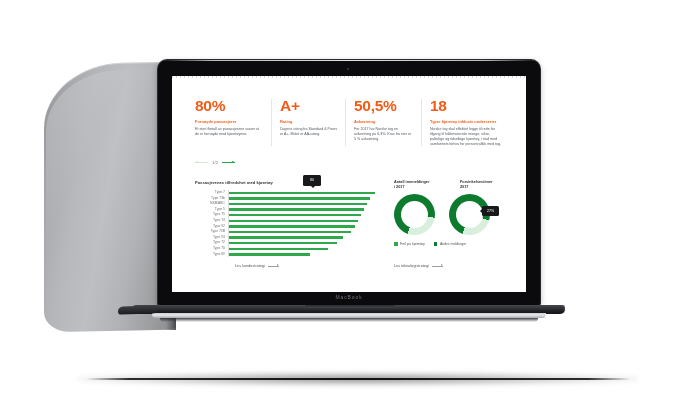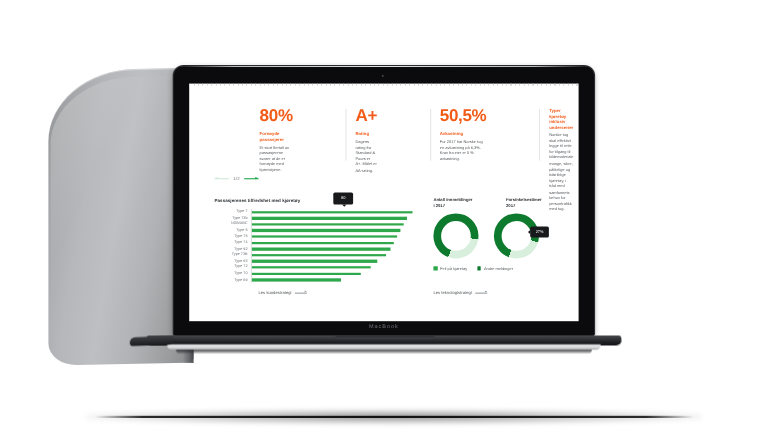--- a/index.html
+++ b/index.html
@@ -139,21 +139,20 @@
     position: absolute;
     left: 23px;
     top: 22px;
     width: 316px;
     display: flex;
   }
   .kpi {
     position: relative;
     padding-right: 7px;
     box-sizing: border-box;
-    margin-left: 41px;
   }
   .kpi + .kpi { padding-left: 9px; }
   .kpi + .kpi::before {
     content: "";
     position: absolute;
     left: 0; top: 1px;
     width: 1px; height: 47px;
     background: #e6e6e6;
   }
   .kpi-w1 { width: 76px; }
@@ -514,20 +513,21 @@
         <div class="kpi-desc">Dagens rating fra Standard &amp; Poors er A+. Målet er AA-rating.</div>
       </div>
 
       <div class="kpi kpi-w3">
         <div class="kpi-value">50,5%</div>
         <div class="kpi-label">Avkastning</div>
         <div class="kpi-desc">For 2017 har Norske tog en avkastning på 6,3%. Krav fra eier er 5 % avkastning.</div>
       </div>
 
       <div class="kpi kpi-w4">
+        <div class="kpi-value">18</div>
         <div class="kpi-label">Typer kjøretøy  inklusiv underserier</div>
         <div class="kpi-desc">Norske tog skal effektivt legge til rette for tilgang til kildemateriale mange, sikre, pålitelige og tidsriktige kjøretøy, i tråd med samfunnets behov for persontrafikk med tog.</div>
       </div>
 
     </div>
 
     <div id="pager">
       <div class="pager-arrow prev"></div>
       <div id="pager-label">1/2</div>
       <div class="pager-arrow next"></div>

